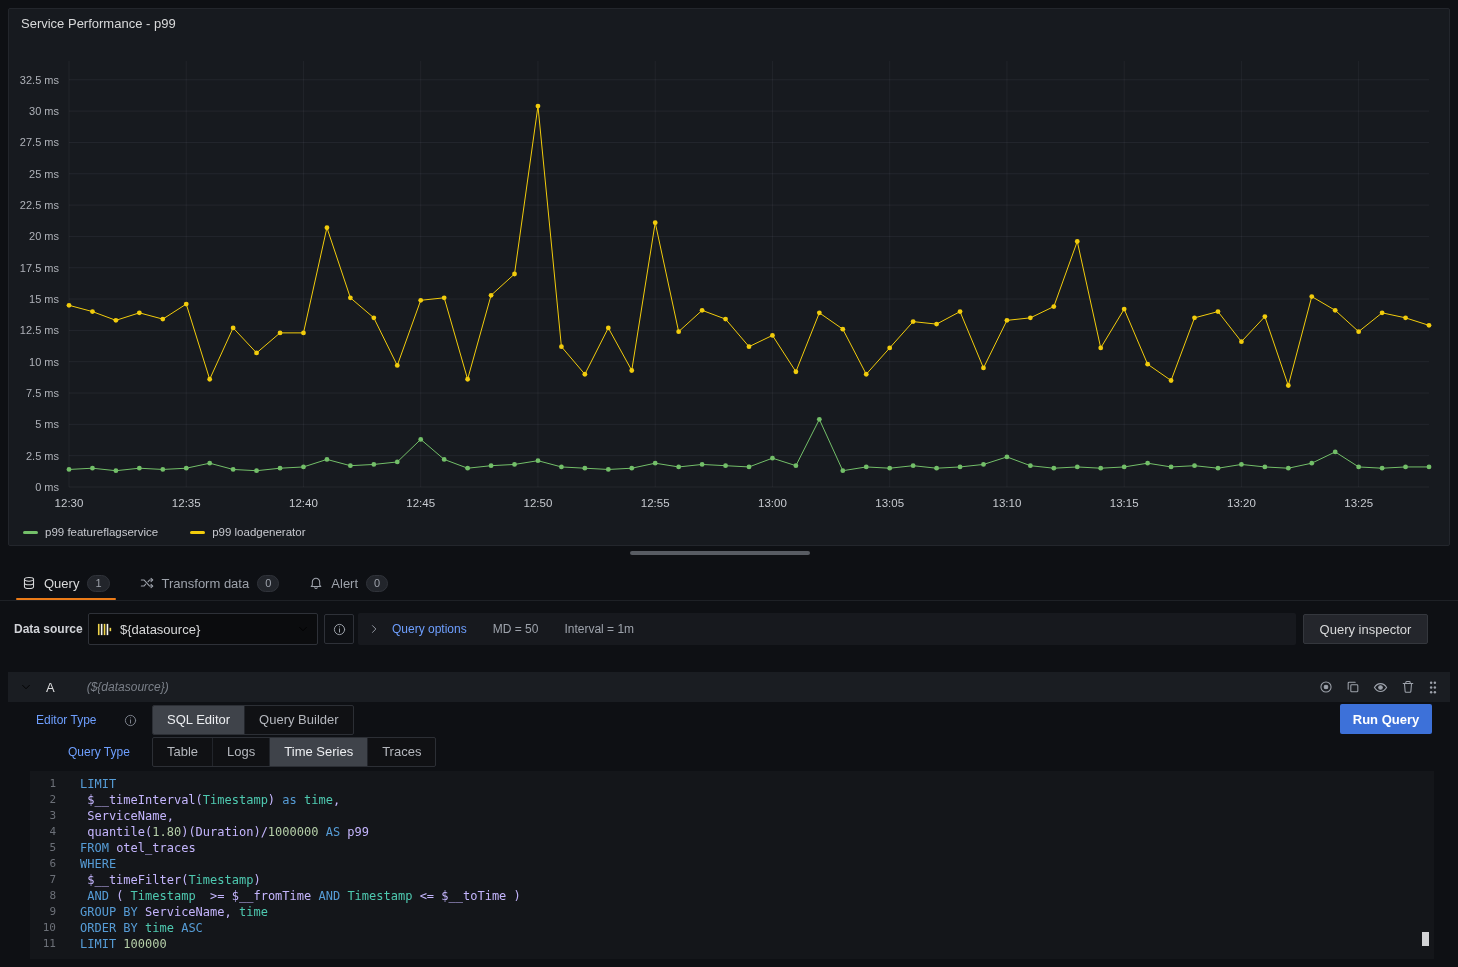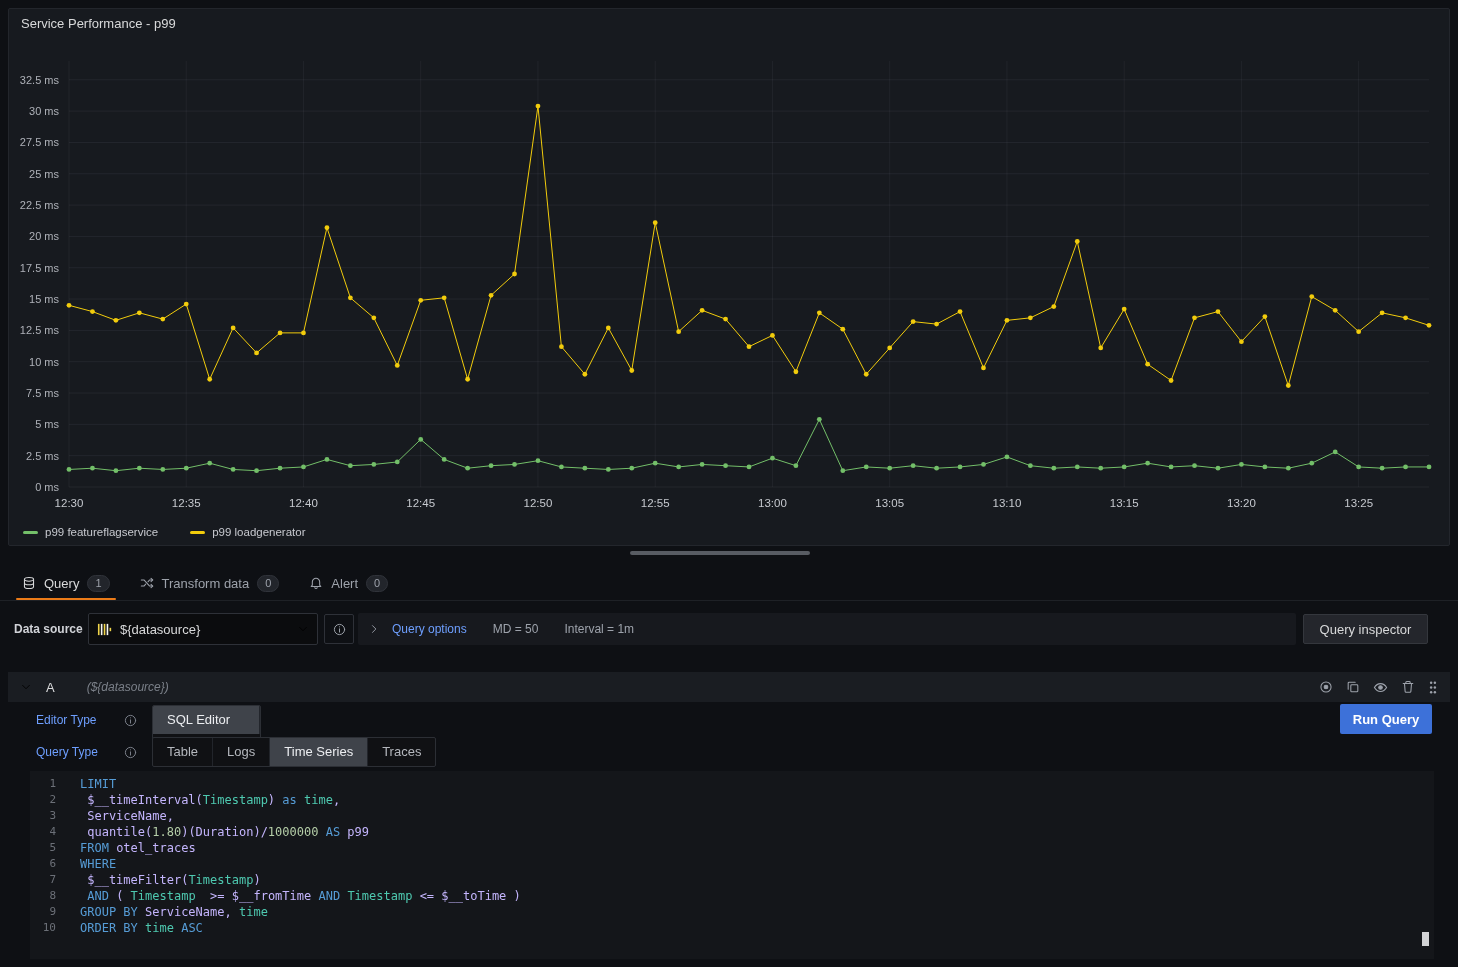--- a/index.html
+++ b/index.html
@@ -409,27 +409,27 @@
 <div class="label-blue" style="top:705px;">
   <span class="lbl">Editor Type</span>
   <span class="info">
     <svg class="stroked" width="13" height="13" viewBox="0 0 16 16">
       <circle cx="8" cy="8" r="6.3"></circle>
         <path d="M8 7.2v4"></path>
         <path d="M8 4.7v.1"></path>
     </svg>
   </span>
 </div>
-<div class="seg-group" style="top:705px;flex-direction:column;">
+<div class="seg-group" style="top:705px;">
   <div class="seg active">SQL Editor</div>
   <div class="seg">Query Builder</div>
 </div>
 <div class="run-btn">Run Query</div>
 
-<div class="label-blue" style="top:737px;">
+<div class="label-blue" style="top:737px;margin-left:32px;">
   <span class="lbl">Query Type</span>
   <span class="info">
     <svg class="stroked" width="13" height="13" viewBox="0 0 16 16">
       <circle cx="8" cy="8" r="6.3"></circle>
         <path d="M8 7.2v4"></path>
         <path d="M8 4.7v.1"></path>
     </svg>
   </span>
 </div>
 <div class="seg-group" style="top:737px;">
@@ -444,15 +444,16 @@
       <div class="code-line"><span class="ln">1</span><span class="code"><span class="tok-kw">LIMIT</span></span></div>
       <div class="code-line"><span class="ln">2</span><span class="code"><span class="tok-plain"> $__timeInterval(</span><span class="tok-type">Timestamp</span><span class="tok-plain">) </span><span class="tok-kw">as</span><span class="tok-plain"> </span><span class="tok-type">time</span><span class="tok-plain">,</span></span></div>
       <div class="code-line"><span class="ln">3</span><span class="code"><span class="tok-plain"> ServiceName,</span></span></div>
       <div class="code-line"><span class="ln">4</span><span class="code"><span class="tok-plain"> quantile(</span><span class="tok-num">1.80</span><span class="tok-plain">)(Duration)/</span><span class="tok-num">1000000</span><span class="tok-plain"> </span><span class="tok-kw">AS</span><span class="tok-plain"> p99</span></span></div>
       <div class="code-line"><span class="ln">5</span><span class="code"><span class="tok-kw">FROM</span><span class="tok-plain"> otel_traces</span></span></div>
       <div class="code-line"><span class="ln">6</span><span class="code"><span class="tok-kw">WHERE</span></span></div>
       <div class="code-line"><span class="ln">7</span><span class="code"><span class="tok-plain"> $__timeFilter(</span><span class="tok-type">Timestamp</span><span class="tok-plain">)</span></span></div>
       <div class="code-line"><span class="ln">8</span><span class="code"><span class="tok-plain"> </span><span class="tok-kw">AND</span><span class="tok-plain"> ( </span><span class="tok-type">Timestamp</span><span class="tok-plain">  &gt;= $__fromTime </span><span class="tok-kw">AND</span><span class="tok-plain"> </span><span class="tok-type">Timestamp</span><span class="tok-plain"> &lt;= $__toTime )</span></span></div>
       <div class="code-line"><span class="ln">9</span><span class="code"><span class="tok-kw">GROUP BY</span><span class="tok-plain"> ServiceName, </span><span class="tok-type">time</span></span></div>
       <div class="code-line"><span class="ln">10</span><span class="code"><span class="tok-kw">ORDER BY</span><span class="tok-plain"> </span><span class="tok-type">time</span><span class="tok-plain"> </span><span class="tok-kw">ASC</span></span></div>
+      <div class="code-line"><span class="ln">11</span><span class="code"><span class="tok-kw">LIMIT</span><span class="tok-plain"> </span><span class="tok-num">100000</span></span></div>
     </div>
   <div class="cursor-marker"></div>
 </div>
 
 </body></html>

